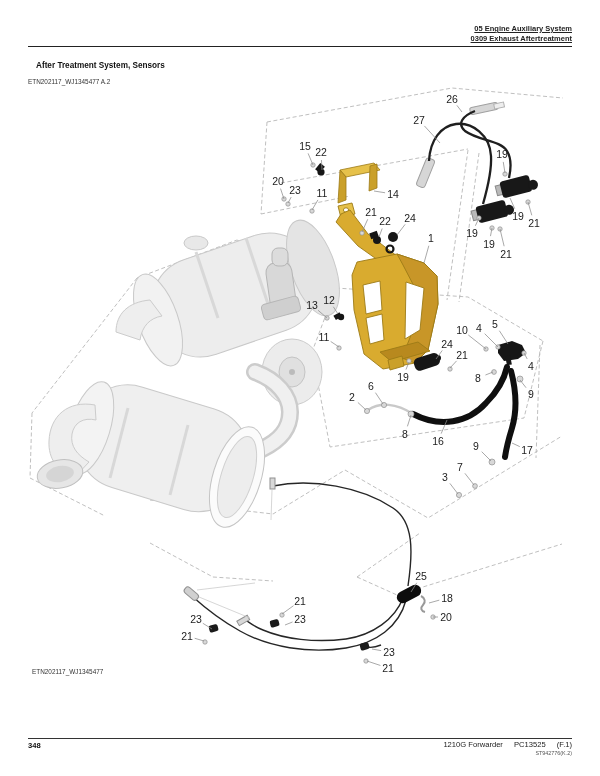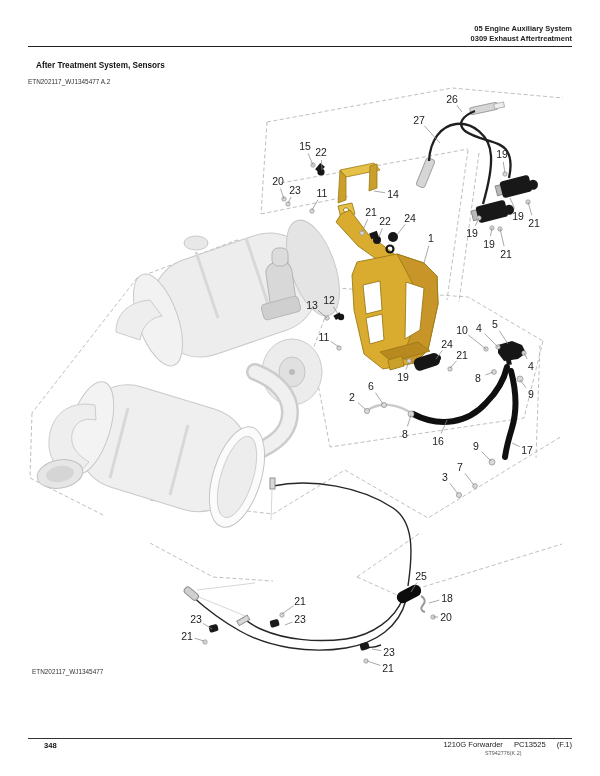--- a/index.html
+++ b/index.html
@@ -1,28 +1,28 @@
 <!DOCTYPE html>
 <html><head>
 <meta charset="utf-8">
 <style>
   html,body{margin:0;padding:0;}
   body{
     width:600px;height:776px;background:#ffffff;position:relative;overflow:hidden;
     font-family:"Liberation Sans", sans-serif;color:#1a1a1a;
   }
-  .hdr-right{position:absolute;top:24px;right:28px;text-align:right;font-size:7.5px;font-weight:bold;line-height:10px;color:#222;}
+  .hdr-right{position:absolute;top:24px;right:28px;text-align:right;font-size:7.5px;font-weight:bold;line-height:10px;color:#222;text-decoration:underline;}
   .hdr-rule{position:absolute;top:46px;left:28px;right:28px;border-top:1.3px solid #222;}
   .title-block{position:absolute;top:53px;left:28px;}
   .title-block h1{margin:8px;font-size:8.2px;font-weight:bold;color:#111;}
   .title-block .ref{margin-top:4px;font-size:6.4px;color:#333;}
   .fig-caption{position:absolute;top:668px;left:32px;font-size:6.4px;color:#333;}
   .ftr-rule{position:absolute;top:738px;left:28px;right:28px;border-top:1px solid #333;}
-  .ftr-left{position:absolute;top:741px;left:44px;font-size:7.6px;font-weight:bold;color:#111;}
-  .ftr-right{position:absolute;top:740px;right:28px;text-align:center;font-size:7.6px;color:#222;}
+  .ftr-left{position:absolute;top:741px;left:28px;font-size:7.6px;font-weight:bold;color:#111;}
+  .ftr-right{position:absolute;top:740px;right:28px;text-align:right;font-size:7.6px;color:#222;}
   .ftr-right .l1 span{margin-left:9px;}
   .ftr-right .l2{font-size:5.4px;color:#555;margin-top:1px;}
   svg#diagram{position:absolute;left:0;top:0;width:600px;height:776px;}
   .callout-text{font-family:"Liberation Sans",sans-serif;font-size:10.5px;fill:#1c1c1c;}
 </style>
 </head>
 <body>
 
 <div class="hdr-right">
   <div>05 Engine Auxiliary System</div>

